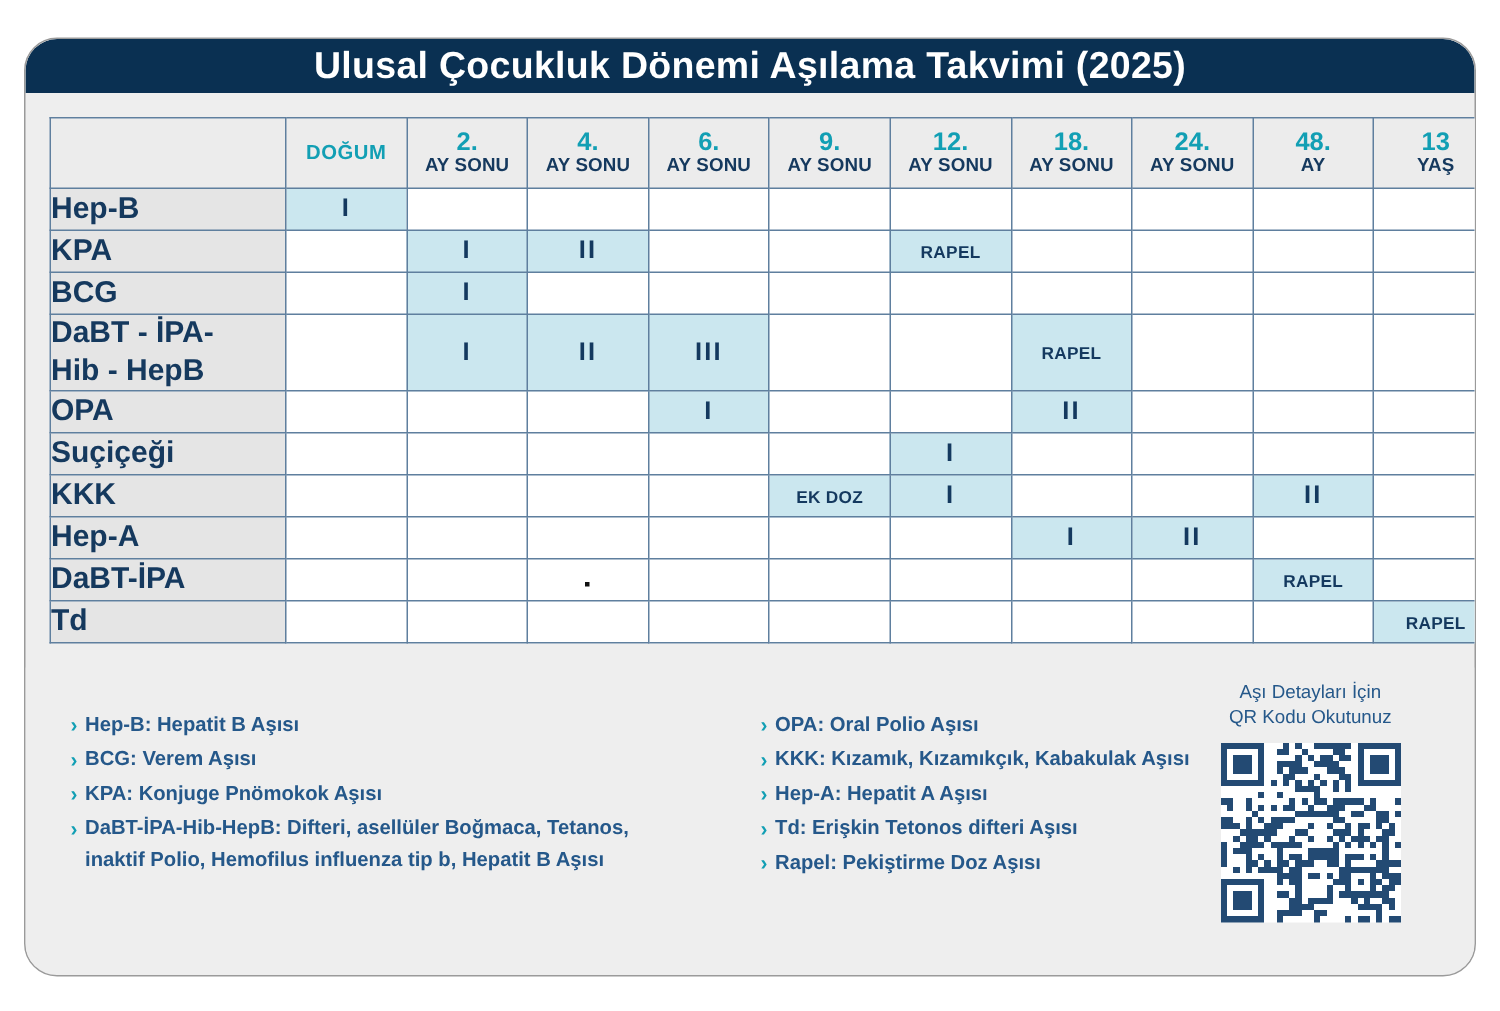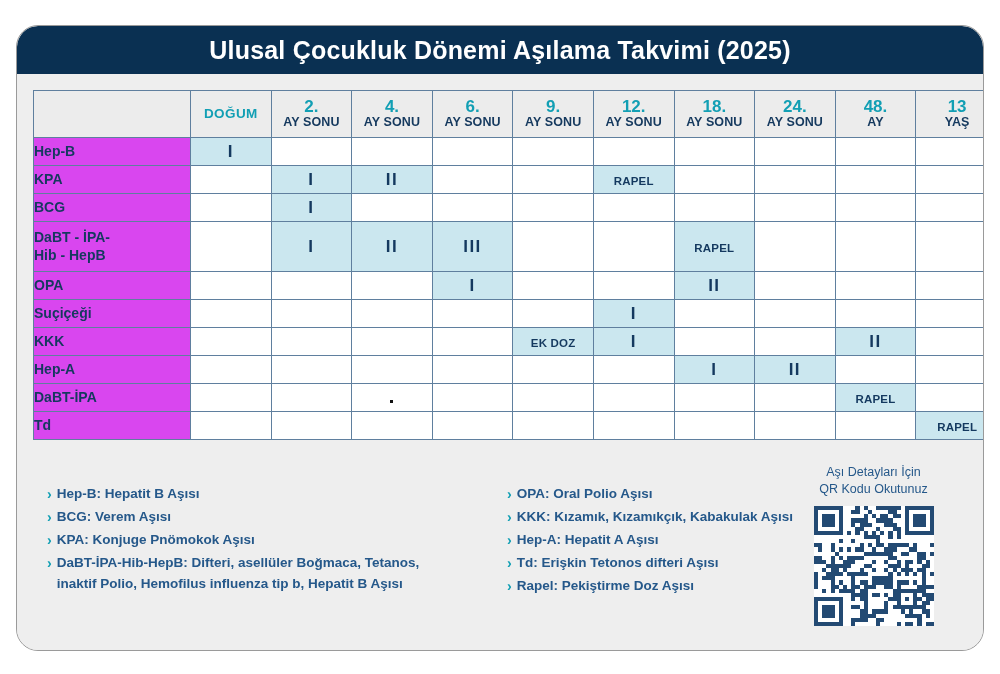--- a/index.html
+++ b/index.html
@@ -26,21 +26,21 @@
     height: 626px;
     border-radius: 22px;
     background: #eeeeee;
     border: 1px solid #9a9a9a;
     box-sizing: border-box;
     overflow: hidden;
   }
 
   
   .titlebar {
-    height: 48px;
+    height: 36px;
     background: #0a3052;
     display: flex;
     align-items: center;
     justify-content: center;
     border-top-left-radius: 21px;
     border-top-right-radius: 21px;
   }
   .titlebar .title-text {
     color: #ffffff;
     font-size: 25px;
@@ -98,23 +98,23 @@
     font-size: 13.5px;
     font-weight: bold;
     letter-spacing: 0.4px;
   }
 
   
   tbody tr { height: 28px; }
   tbody tr.tall { height: 50px; }
 
   td.rowlabel {
-    background: #d946ef;
+    background: #e5e5e5;
     color: #15395e;
-    font-size: 14px;
+    font-size: 20px;
     font-weight: bold;
     padding-left: 14px;
     text-align: left;
     line-height: 1.25;
     white-space: pre-line;
   }
   td.cell {
     background: #ffffff;
     text-align: center;
     vertical-align: middle;

